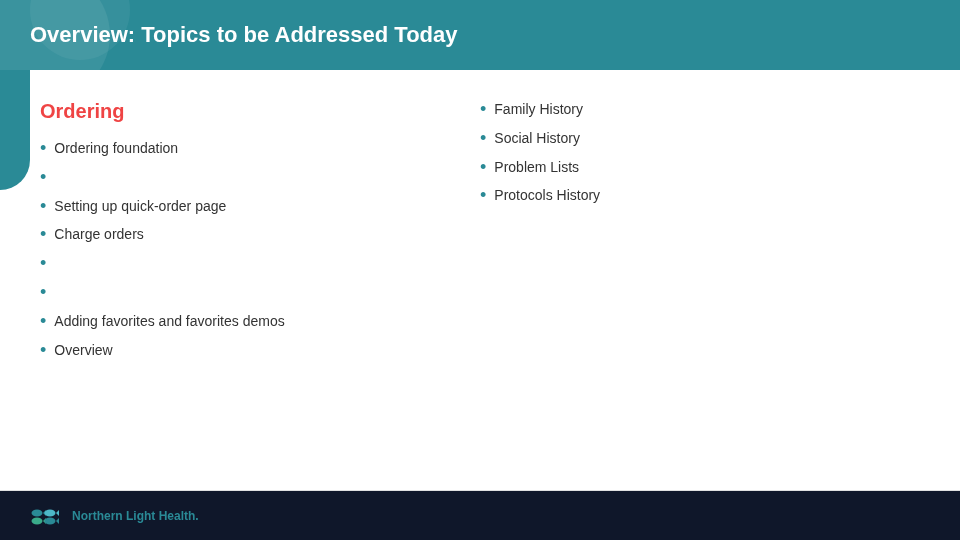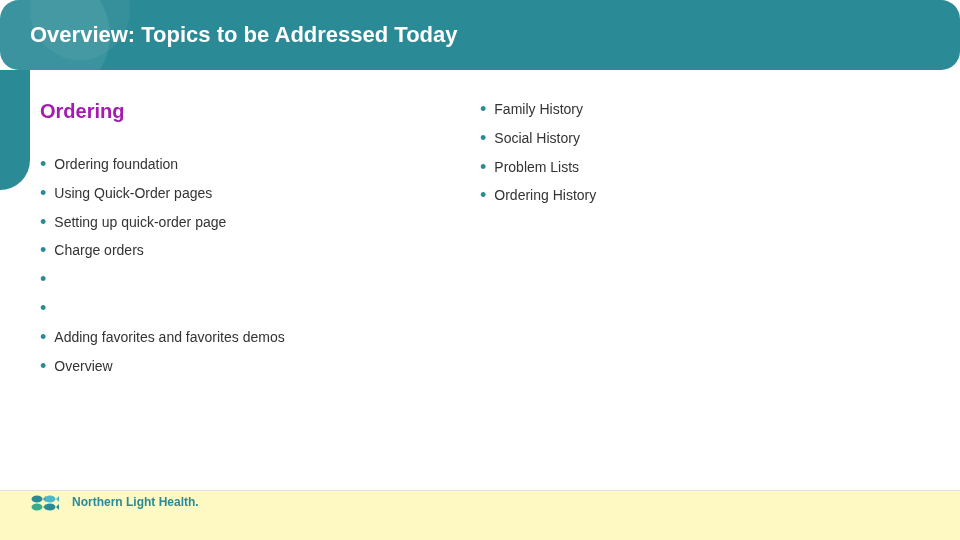--- a/index.html
+++ b/index.html
@@ -16,21 +16,20 @@
     
     .header {
       background: #2a8a96;
       width: 100%;
       height: 70px;
       display: flex;
       align-items: center;
       padding: 0 30px;
       position: relative;
       overflow: hidden;
-      border-radius: 19px;
     }
 
     .header::before {
       content: '';
       position: absolute;
       left: -20px;
       top: -30px;
       width: 130px;
       height: 130px;
       border-radius: 50%;
@@ -79,24 +78,24 @@
       gap: 0;
       flex: 1;
     }
 
     .column {
       flex: 1;
       padding-right: 20px;
     }
 
     .column-title {
-      color: #a21caf;
+      color: #ef4444;
       font-size: 20px;
       font-weight: bold;
-      margin-bottom: 32px;
+      margin-bottom: 16px;
     }
 
     .bullet-list {
       list-style: none;
       padding: 0;
     }
 
     .bullet-list li {
       display: flex;
       align-items: flex-start;
@@ -114,24 +113,24 @@
       flex-shrink: 0;
     }
 
     
     .footer {
       position: absolute;
       bottom: 0;
       left: 0;
       right: 0;
       height: 50px;
-      background: #fef9c3;
+      background: #0f172a;
       border-top: 1px solid #e0e0e0;
       display: flex;
-      align-items: flex-start;
+      align-items: center;
       justify-content: space-between;
       padding: 0 30px;
     }
 
     .logo-text {
       color: #2a8a96;
       font-size: 12px;
       font-weight: bold;
     }
 
@@ -170,21 +169,20 @@
 
     <div class="column">
       <div class="column-title">Ordering</div>
       <ul class="bullet-list">
         <li>
           <span class="bullet-dot">•</span>
           <span>Ordering foundation</span>
         </li>
         <li>
           <span class="bullet-dot">•</span>
-          <span>Using Quick-Order pages</span>
         </li>
         <li>
           <span class="bullet-dot">•</span>
           <span>Setting up quick-order page</span>
         </li>
         <li>
           <span class="bullet-dot">•</span>
           <span>Charge orders</span>
         </li>
         <li>
@@ -213,21 +211,21 @@
         <li>
           <span class="bullet-dot">•</span>
           <span>Social History</span>
         </li>
         <li>
           <span class="bullet-dot">•</span>
           <span>Problem Lists</span>
         </li>
         <li>
           <span class="bullet-dot">•</span>
-          <span>Ordering History</span>
+          <span>Protocols History</span>
         </li>
       </ul>
     </div>
 
   </div>
 </div>
 
 <div class="footer">
   <div class="nlh-logo">
     <svg width="36" height="22" viewBox="0 0 36 22">

